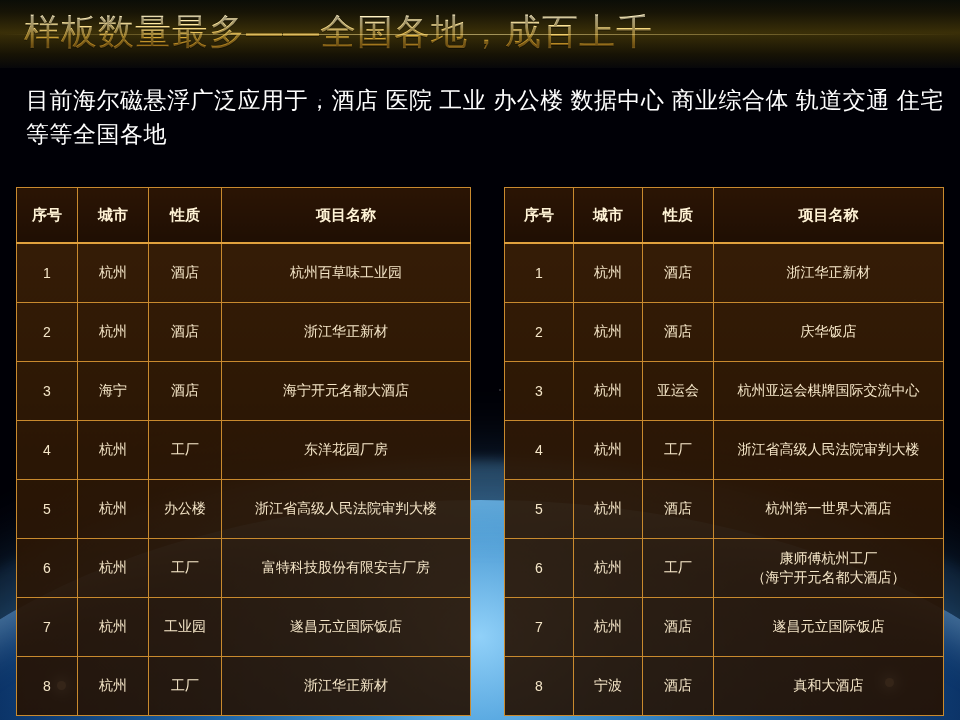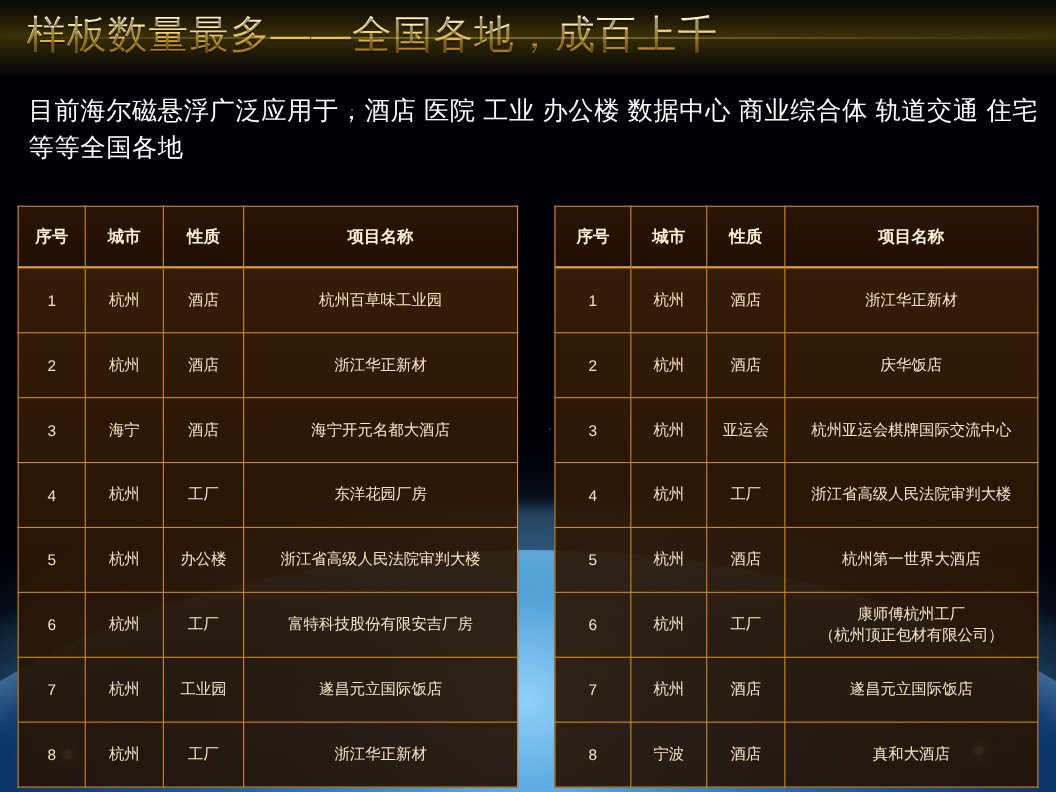--- a/index.html
+++ b/index.html
@@ -279,21 +279,21 @@
           <td>5</td>
           <td>杭州</td>
           <td>酒店</td>
           <td>杭州第一世界大酒店</td>
         </tr>
         <tr>
           <td>6</td>
           <td>杭州</td>
           <td>工厂</td>
           <td class="two-line" style="white-space: pre-line;">康师傅杭州工厂
-（杭州顶正包材有限公司）</td>
+（海宁开元名都大酒店）</td>
         </tr>
         <tr>
           <td>7</td>
           <td>杭州</td>
           <td>酒店</td>
           <td>遂昌元立国际饭店</td>
         </tr>
         <tr>
           <td>8</td>
           <td>宁波</td>

